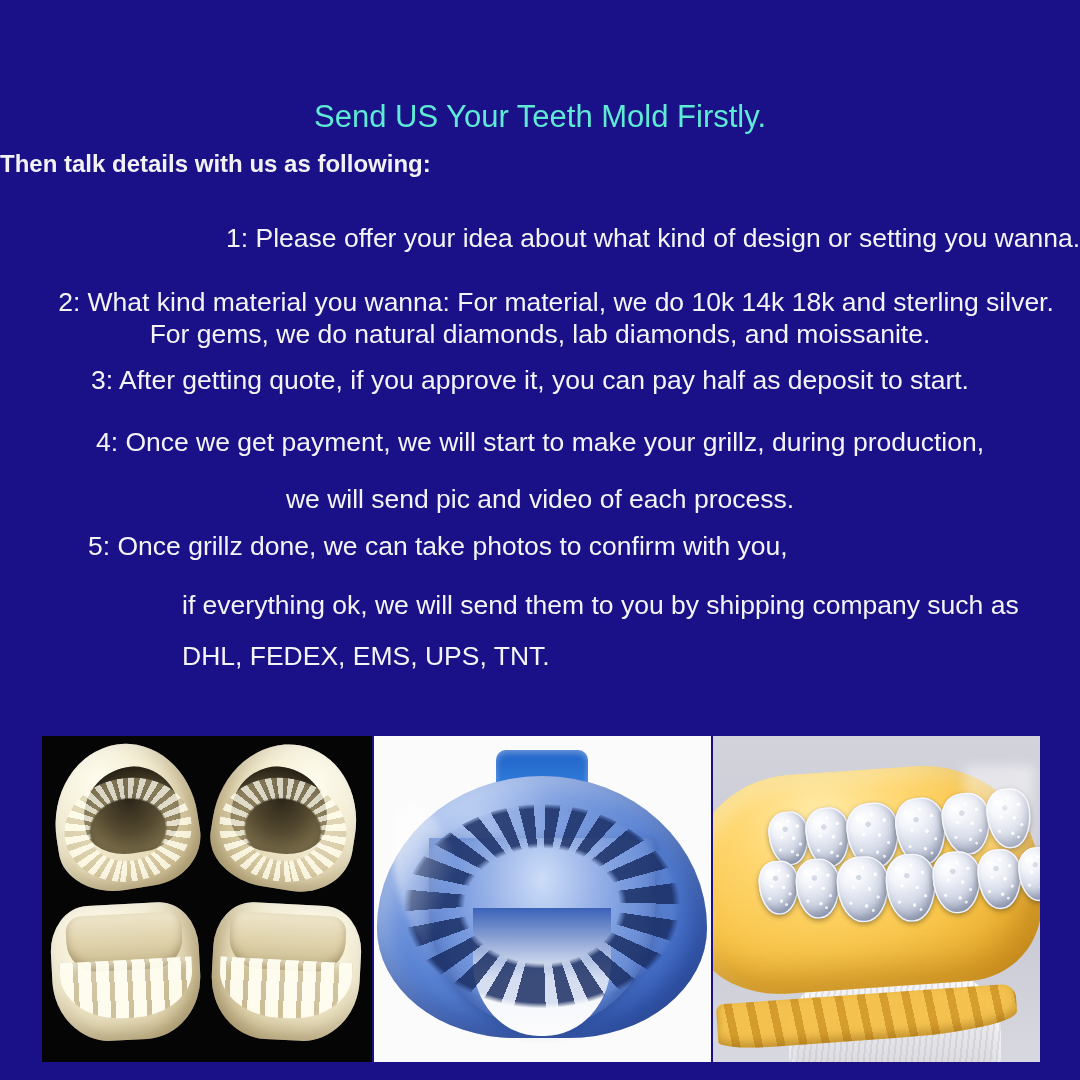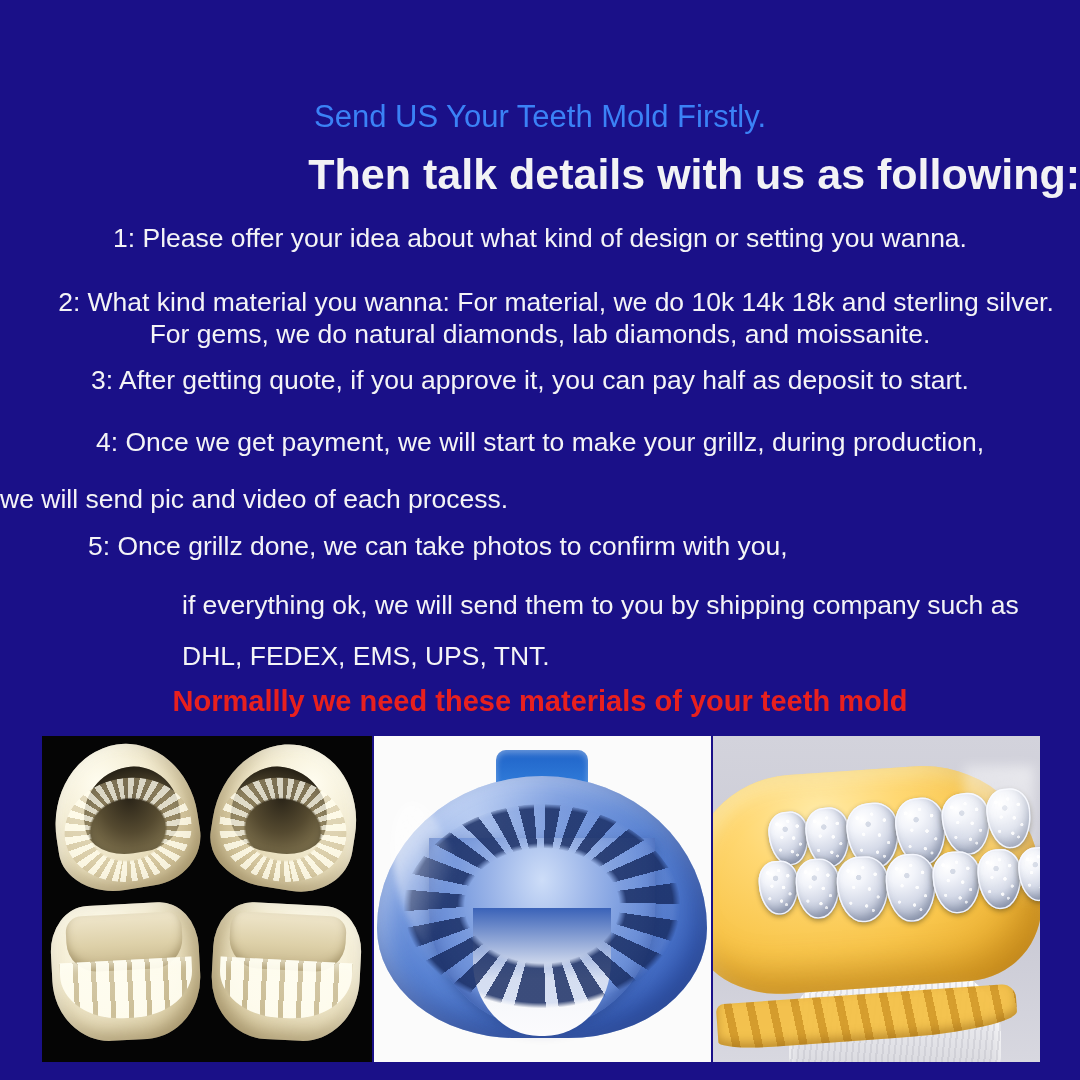--- a/index.html
+++ b/index.html
@@ -23,50 +23,50 @@
     text-align:center;
     font-size:63px; font-weight:bold;
     letter-spacing:-0.5px;
     color:#f2f2f5;
     line-height:1.05;
   }
   .subtitle {
     position:absolute; left:0; top:100px; width:1080px;
     text-align:center;
     font-size:31px; font-weight:normal;
-    color:#3b82f6;
+    color:#5eead4;
     line-height:1.1;
   }
   .lead {
     position:absolute; left:0; top:151px; width:1080px;
-    text-align:right;
-    font-size:43px; font-weight:bold;
+    text-align:left;
+    font-size:24px; font-weight:bold;
     color:#f2f2f5;
     line-height:1.1;
   }
 
   
   .steps {
     position:absolute; left:0; top:210px; width:1080px;
   }
   .step-line {
     font-size:26.5px;
     font-weight:normal;
     color:#f4f4f6;
     line-height:1.08;
     white-space:nowrap;
   }
 
   
-  .l1  { position:absolute; left:0; top:14px;  width:1080px; text-align:center; }
+  .l1  { position:absolute; left:0; top:14px;  width:1080px; text-align:right; }
   .l2a { position:absolute; left:16px; top:78px;  width:1080px; text-align:center; }
   .l2b { position:absolute; left:0; top:110px; width:1080px; text-align:center; }
   .l3  { position:absolute; left:0; top:156px; width:1060px; text-align:center; }
   .l4a { position:absolute; left:0; top:218px; width:1080px; text-align:center; }
-  .l4b { position:absolute; left:0; top:275px; width:1080px; text-align:left; }
+  .l4b { position:absolute; left:0; top:275px; width:1080px; text-align:center; }
   .l5a { position:absolute; left:88px;  top:322px; }
   .l5b { position:absolute; left:182px; top:381px; }
   .l5c { position:absolute; left:182px; top:432px; }
 
   .redline {
     position:absolute; left:0; top:685px; width:1080px;
     text-align:center;
     font-size:29px; font-weight:bold;
     color:#e8201e;
     white-space:nowrap;
@@ -360,21 +360,20 @@
     <div class="step-line l3">3: After getting quote, if you approve it, you can pay half as deposit to start.</div>
 
     <div class="step-line l4a">4: Once we get payment, we will start to make your grillz, during production,</div>
     <div class="step-line l4b">we will send pic and video of each process.</div>
 
     <div class="step-line l5a">5: Once grillz done, we can take photos to confirm with you,</div>
     <div class="step-line l5b">if everything ok, we will send them to you by shipping company such as</div>
     <div class="step-line l5c">DHL, FEDEX, EMS, UPS, TNT.</div>
   </div>
 
-  <div class="redline">Normallly we need these materials of your teeth mold</div>
 
   <div class="photo-strip">
 
     <div class="photo photo-left">
       <div class="cast cast-tl"></div>
       <div class="cast cast-tr"></div>
       <div class="cast cast-bl"></div>
       <div class="cast cast-br"></div>
     </div>
 

